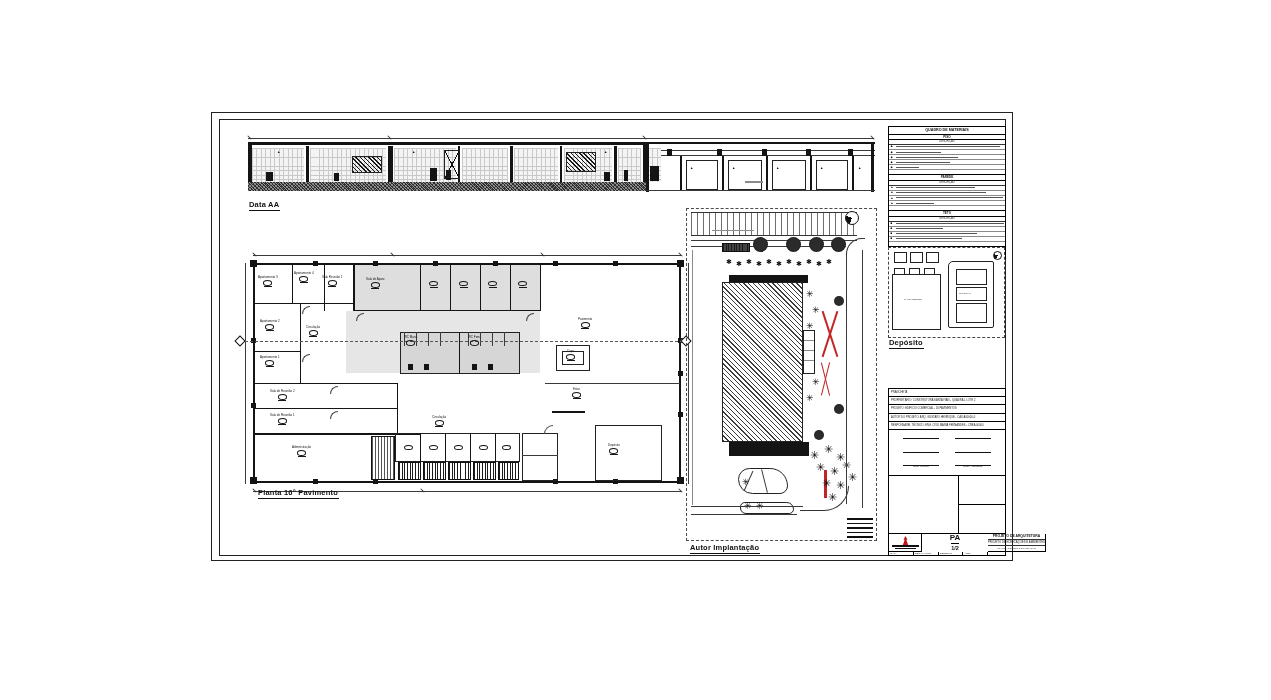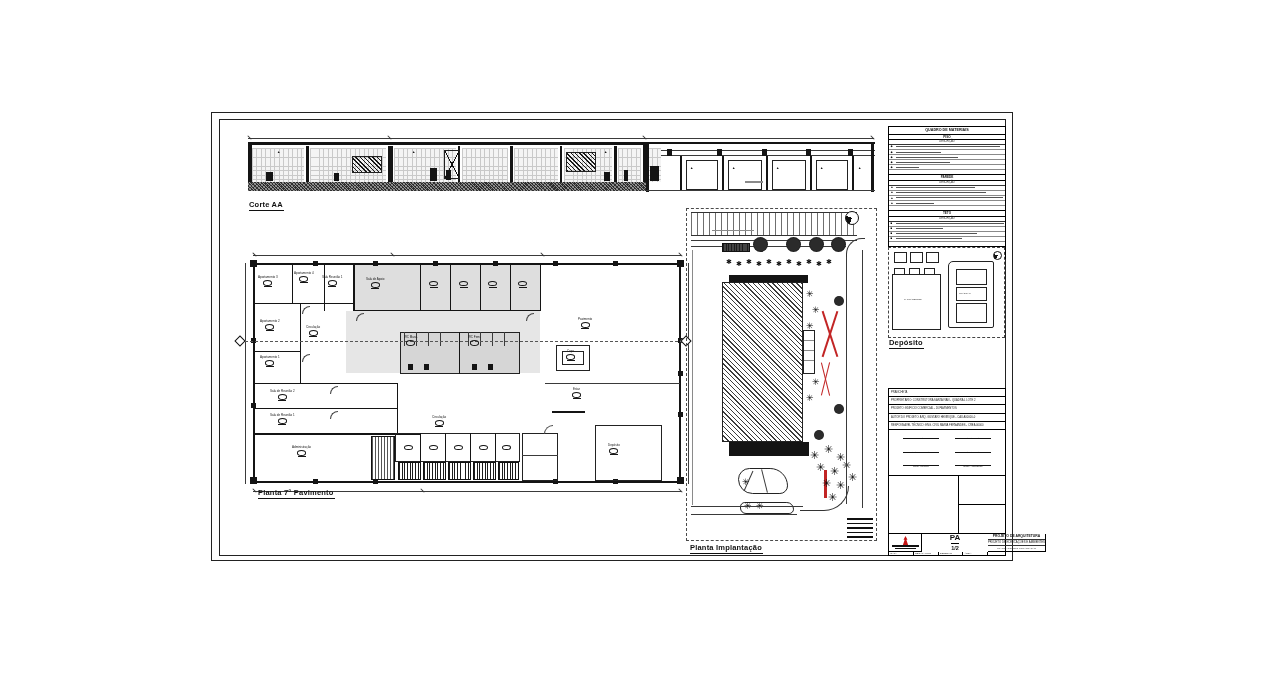--- a/index.html
+++ b/index.html
@@ -165,21 +165,21 @@
   <div class="box" style="left:772px;top:160px;width:34px;height:30px;border-width:.8px;"></div>
   <div class="box" style="left:816px;top:160px;width:32px;height:30px;border-width:.8px;"></div>
   <span class="tri" style="left:690px;top:167px;">▲</span>
   <span class="tri" style="left:732px;top:167px;">▲</span>
   <span class="tri" style="left:776px;top:167px;">▲</span>
   <span class="tri" style="left:820px;top:167px;">▲</span>
   <span class="tri" style="left:858px;top:167px;">▲</span>
   <i class="gln" style="left:745px;top:181px;width:18px;height:1.6px;"></i>
   <i class="ln" style="left:646px;top:190px;width:229px;height:1px;"></i>
 
-  <span class="lbl" style="left:249px;top:200px;">Corte AA</span>
+  <span class="lbl" style="left:249px;top:200px;">Data AA</span>
 
   <i class="ln" style="left:253px;top:255px;width:428px;height:.9px;"></i>
   <i class="ln" style="left:253px;top:491px;width:428px;height:.9px;"></i>
   <i class="ln" style="left:245px;top:263px;width:.9px;height:221px;"></i>
   <i class="ln" style="left:688px;top:263px;width:.9px;height:221px;"></i>
   <i class="tick" style="left:252px;top:254px;"></i>
   <i class="tick" style="left:390px;top:254px;"></i>
   <i class="tick" style="left:540px;top:254px;"></i>
   <i class="tick" style="left:678px;top:254px;"></i>
   <i class="tick" style="left:252px;top:490px;"></i>
@@ -390,21 +390,21 @@
   <div class="rl" style="left:454px;top:444px;">
       <span class="oval"></span>
     </div>
   <div class="rl" style="left:479px;top:444px;">
       <span class="oval"></span>
     </div>
   <div class="rl" style="left:502px;top:444px;">
       <span class="oval"></span>
     </div>
 
-  <span class="lbl" style="left:258px;top:488px;">Planta 7° Pavimento</span>
+  <span class="lbl" style="left:258px;top:488px;">Planta 16° Pavimento</span>
 
   <div class="dash" style="position:absolute;left:686px;top:208px;width:191px;height:333px;"></div>
   <i class="pav" style="left:691px;top:212px;width:166px;height:24px;border-top:.8px solid #333;border-bottom:.8px solid #333;box-sizing:border-box;"></i>
   <i class="north" style="left:845px;top:211px;width:14px;height:14px;"></i>
   <i class="gln" style="left:712px;top:230px;width:42px;height:1.4px;"></i>
   <i class="ln" style="left:691px;top:240px;width:166px;height:.9px;"></i>
   <i class="ln" style="left:691px;top:246px;width:155px;height:.9px;"></i>
 
   <i class="vshaft" style="left:722px;top:243px;width:28px;height:9px;border:1px solid #111;box-sizing:border-box;background-color:#444;"></i>
   <i class="tree" style="left:753px;top:237px;width:15px;height:15px;"></i>
@@ -468,21 +468,21 @@
 
   <i class="ln" style="left:846px;top:254px;width:.9px;height:250px;"></i>
   <i class="ln" style="left:862px;top:250px;width:.9px;height:258px;"></i>
   <div style="position:absolute;left:800px;top:486px;width:48px;height:24px;border-right:1px solid #333;border-bottom:1px solid #333;border-bottom-right-radius:26px;"></div>
   <div style="position:absolute;left:846px;top:238px;width:18px;height:18px;border-left:1px solid #333;border-top:1px solid #333;border-top-left-radius:16px;"></div>
   <i class="ln" style="left:691px;top:506px;width:112px;height:.9px;"></i>
   <i class="ln" style="left:691px;top:514px;width:106px;height:.9px;"></i>
   <i class="cross" style="left:847px;top:518px;width:26px;height:21px;"></i>
   <i class="gln" style="left:692px;top:250px;width:1px;height:255px;"></i>
 
-  <span class="lbl" style="left:690px;top:543px;">Planta Implantação</span>
+  <span class="lbl" style="left:690px;top:543px;">Autor Implantação</span>
 
   <div class="mat">
     <div class="t">QUADRO DE MATERIAIS</div>
     <div class="sh">PISO</div>
     <div class="ch">DESCRIÇÃO</div>
     <div class="cr">
         <span class="ic">◆</span>
         <span class="b" style="width:92%;"></span>
       </div>
     <div class="cr">

